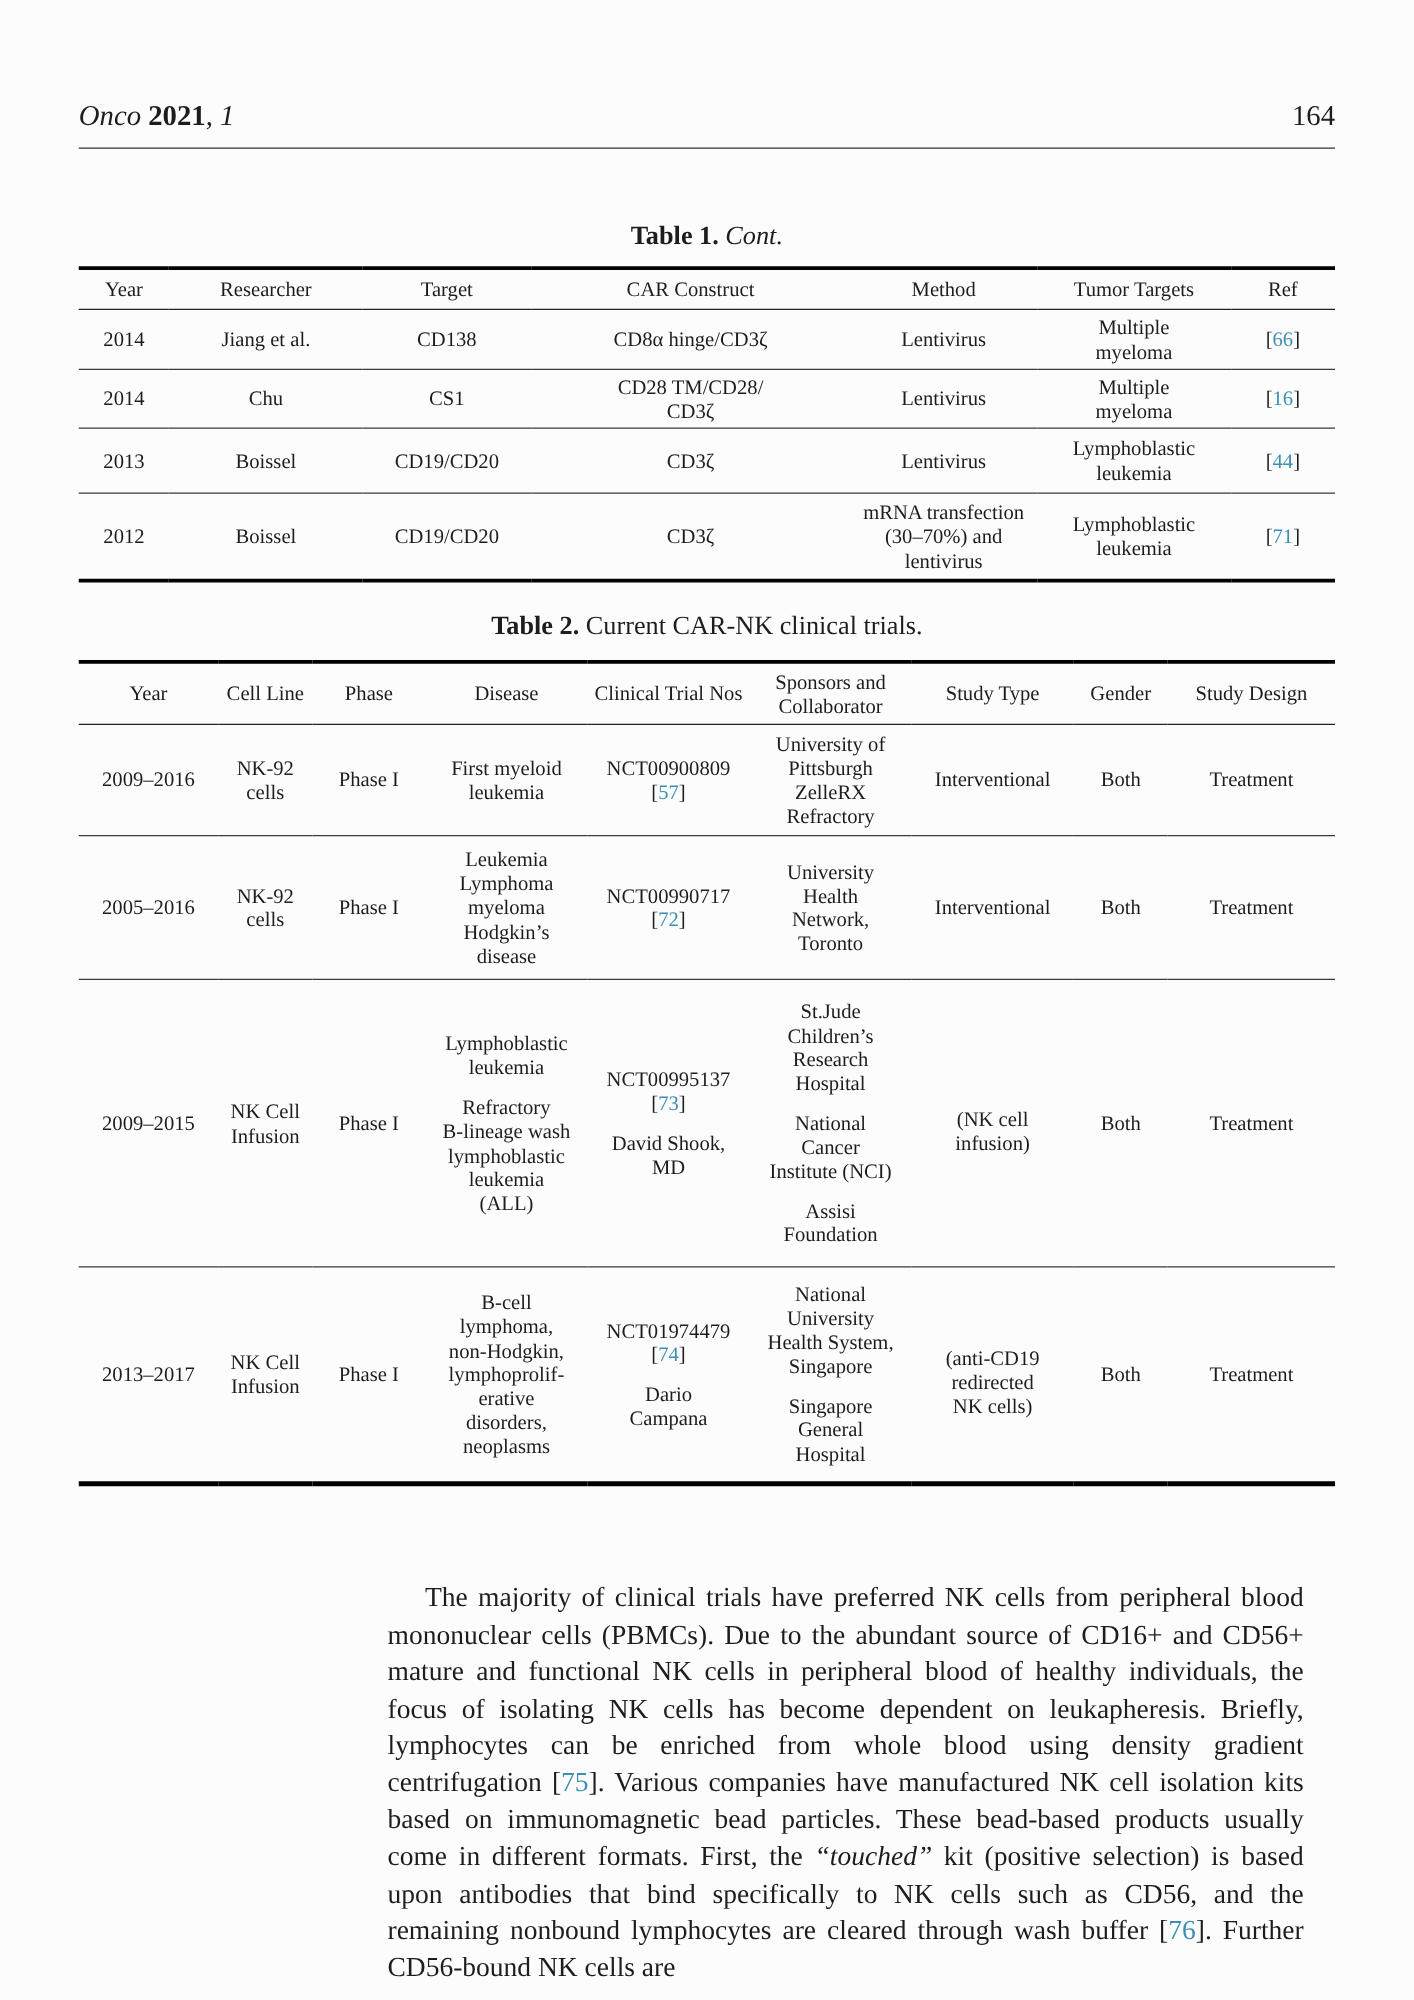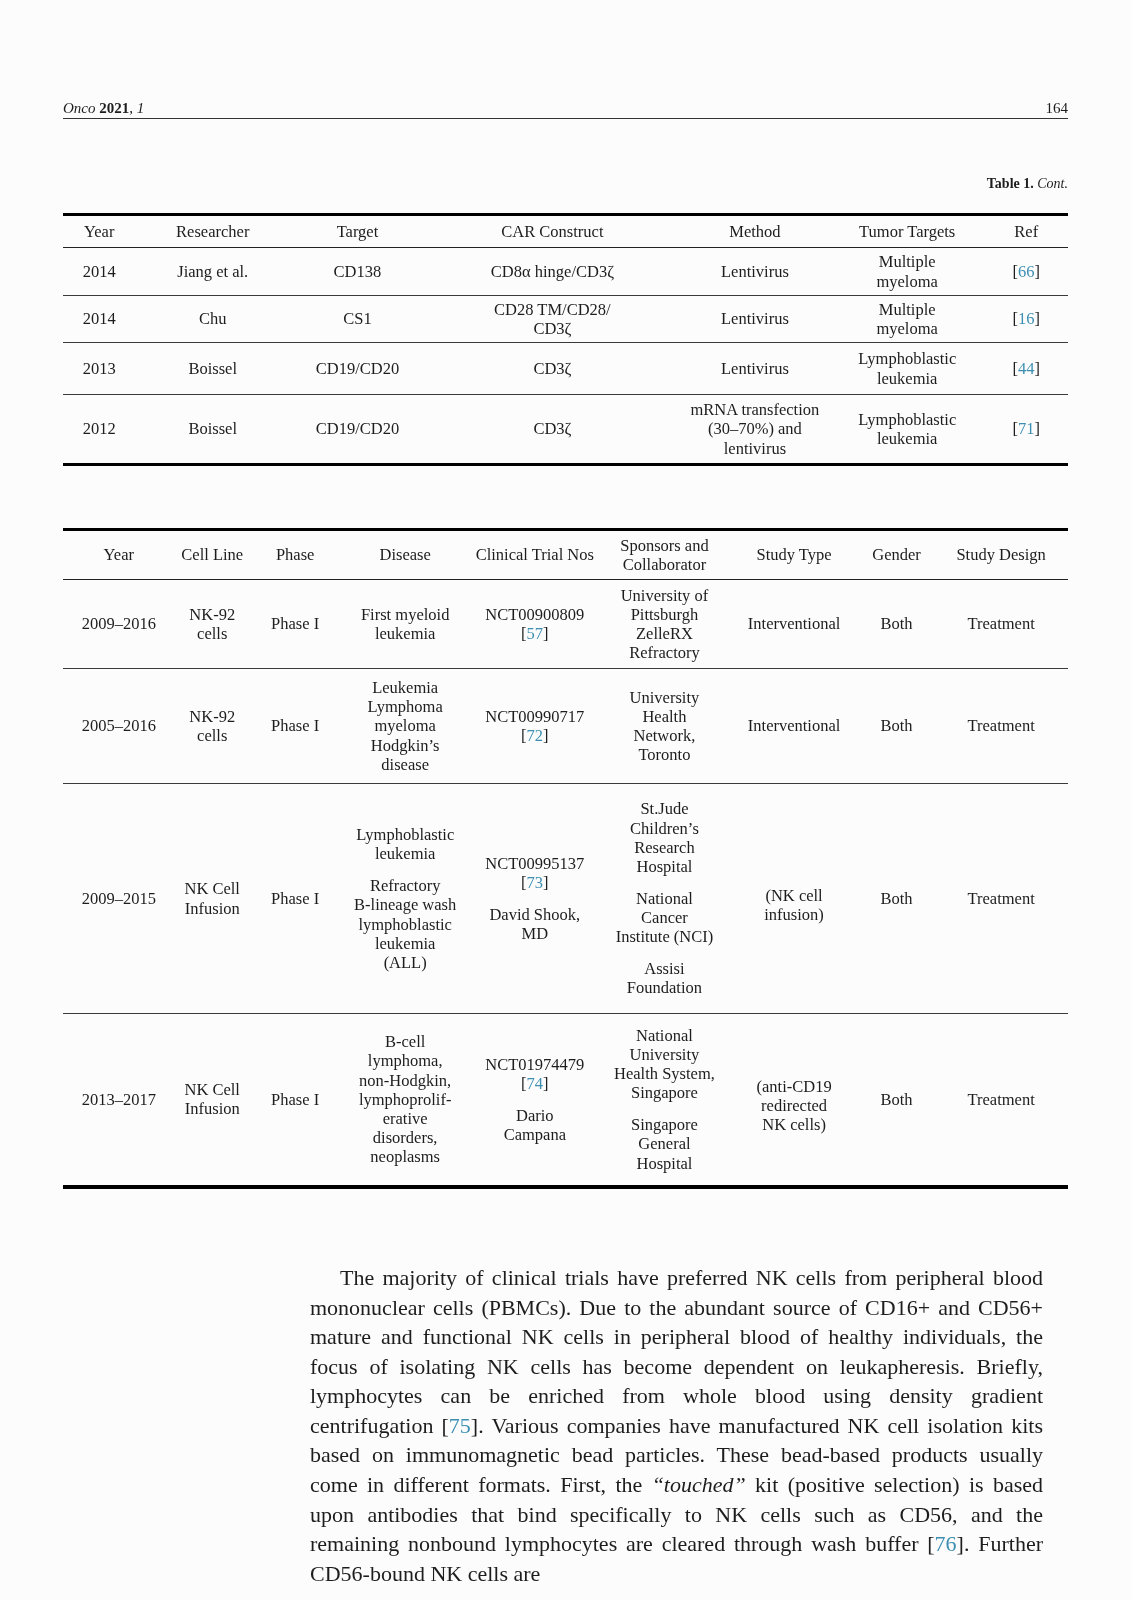--- a/index.html
+++ b/index.html
@@ -7,31 +7,31 @@
   body{
     width:1131px;height:1600px;background:#fcfcfc;color:var(--ink);
     font-family:"Liberation Serif","DejaVu Serif",serif;
     -webkit-font-smoothing:antialiased;
   }
   .page{position:relative;width:1131px;height:1600px;overflow:hidden;}
   .it{font-style:italic;}
   .bd{font-weight:bold;}
   
   .runhead{
-    position:absolute;left:63px;right:63px;top:100px;
+    position:absolute;left:63px;right:63px;top:80px;
     display:flex;justify-content:space-between;align-items:flex-end;
-    font-size:15px;
+    font-size:23px;
   }
   .headrule{
     position:absolute;left:63px;right:63px;top:118px;
     border-top:1.2px solid #333;height:0;
   }
   
   .caption{
-    position:absolute;left:63px;right:63px;text-align:right;font-size:14px;
+    position:absolute;left:63px;right:63px;text-align:center;font-size:21px;
   }
   #caption1{top:176px;}
   #caption2{top:488px;}
   
   .tablemount{position:absolute;left:63px;width:1005px;}
   #table1{top:213px;}
   #table2{top:528px;}
   .tablemount table{
     width:100%;border-collapse:collapse;table-layout:fixed;
     border-top:3px solid #000;border-bottom:3px solid #000;
@@ -195,20 +195,21 @@
               <div class="blk"><span>Lymphoblastic</span><br><span>leukemia</span></div>
             </td>
             <td>
               <div class="blk"><span class="ref">[<span class="refnum">71</span>]</span></div>
             </td>
           </tr>
         </tbody>
       </table>
     </div>
 
+  <div class="caption" id="caption2"><span class="bd">Table 2.</span><span> Current CAR-NK clinical trials.</span></div>
   <div class="tablemount" id="table2">
       <table>
         <colgroup>
           <col style="width: 11.1%;">
           <col style="width: 7.5%;">
           <col style="width: 9%;">
           <col style="width: 12.9%;">
           <col style="width: 12.9%;">
           <col style="width: 12.9%;">
           <col style="width: 12.9%;">

